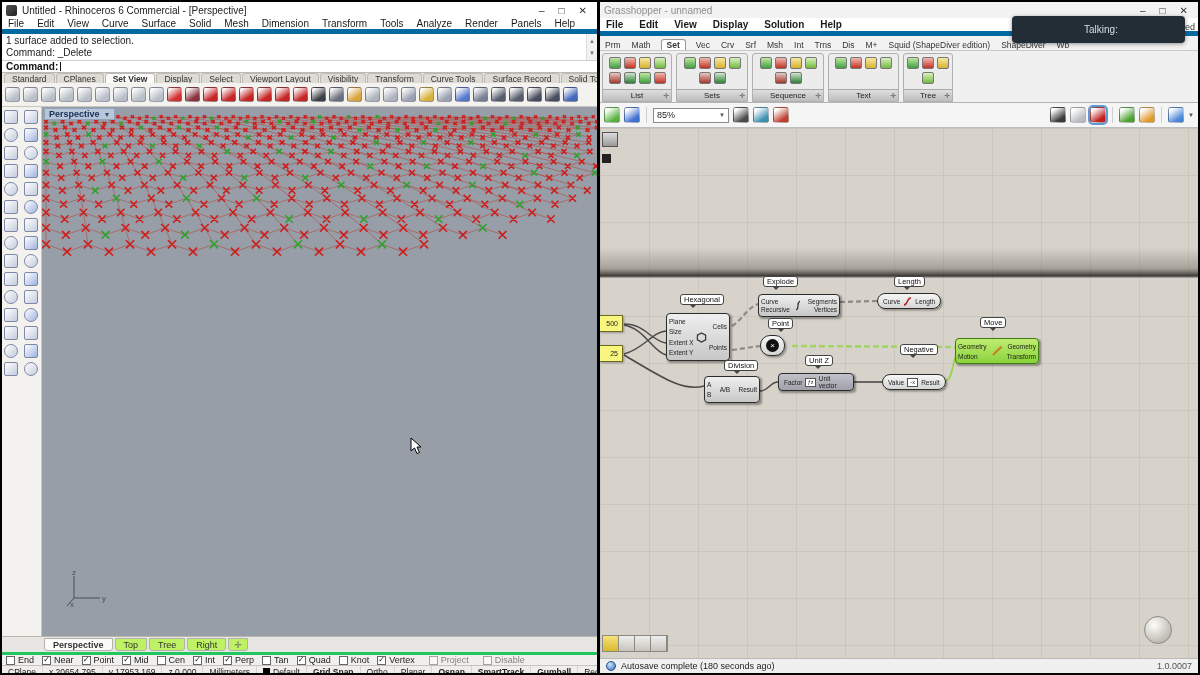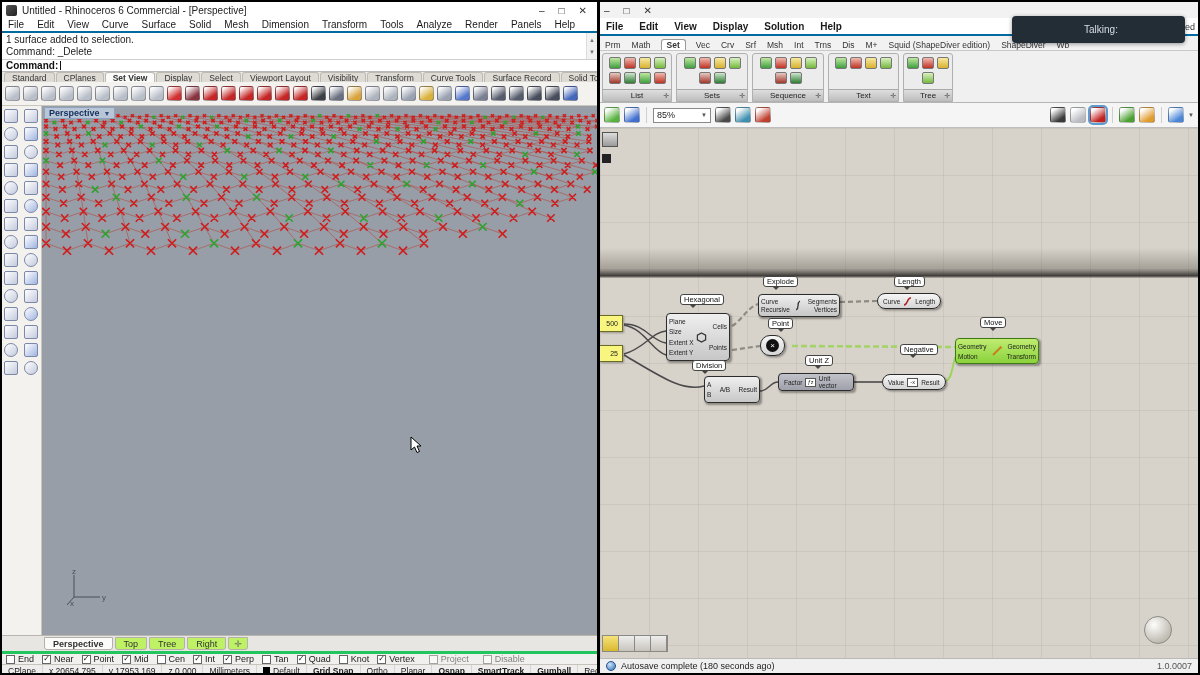--- a/index.html
+++ b/index.html
@@ -8,21 +8,21 @@
   .win { position:absolute; top:2px; height:671px; background:#f0efed; display:flex; flex-direction:column; overflow:hidden; }
   #rhino-win { left:2px; width:596px; border-right:1px solid #000; }
   #gh-win { left:600px; width:598px; }
 
   
   .titlebar { flex:0 0 16px; background:#ffffff; display:flex; align-items:center; font-size:10px; color:#222; padding:0 4px; gap:5px; }
   #gh-win .titlebar { background:#f2f2f2; color:#8f8f8f; }
   .t-title { flex:1 1 auto; white-space:nowrap; overflow:hidden; }
   .winbtns { display:flex; gap:14px; font-size:10px; color:#333; padding-right:6px; }
   .winbtns span { cursor:default; }
-  .menubar { flex:0 0 15px; background:#fff; border-bottom:2px solid #0369a1; display:flex; align-items:center; font-size:10px; color:#1a1a1a; padding:0 6px; gap:13px; }
+  .menubar { flex:0 0 15px; background:#fff; border-bottom:5px solid #0369a1; display:flex; align-items:center; font-size:10px; color:#1a1a1a; padding:0 6px; gap:13px; }
   #gh-win .menubar { flex-basis:18px; gap:16px; font-weight:bold; font-size:10px; }
 
   
   .cmd-history { flex:0 0 25px; background:#fff; border-bottom:1px solid #cfcfcf; font-size:10px; color:#222; padding:1px 4px; position:relative; line-height:12px; }
   .scrollstrip { position:absolute; right:0; top:0; bottom:0; width:11px; background:#f2f2f2; border-left:1px solid #ddd; font-size:6px; color:#777; display:flex; flex-direction:column; justify-content:space-between; align-items:center; padding:1px 0;}
   .cmd-prompt { flex:0 0 11px; background:#fff; border-bottom:1px solid #b9b9b9; font-size:10px; font-weight:bold; color:#111; padding:0 4px; display:flex; align-items:center; }
   .caret { display:inline-block; width:1px; height:9px; background:#111; margin-left:2px; }
 
   
   .rtabs { flex:0 0 10px; background:#e8e6e2; display:flex; align-items:flex-end; font-size:8.5px; color:#333; padding:0 2px; gap:1px; }
@@ -72,21 +72,21 @@
   .pcell { width:12px; height:12px; border:1px solid #777; border-radius:2px; }
   .pcell:nth-child(6n+1){ background:linear-gradient(#bfe8a0,#3f9f3f); }
   .pcell:nth-child(6n+2){ background:linear-gradient(#f2b9b0,#c03325); }
   .pcell:nth-child(6n+3){ background:linear-gradient(#f7e9a0,#d8b12f); }
   .pcell:nth-child(6n+4){ background:linear-gradient(#d9f2c0,#74b93c); }
   .pcell:nth-child(6n+5){ background:linear-gradient(#e6c9c2,#a2372a); }
   .pcell:nth-child(6n){ background:linear-gradient(#cfe6cf,#2e7d32); }
   .plabel { flex:0 0 11px; background:linear-gradient(#dedede,#bdbdbd); border-top:1px solid #a8a8a8; font-size:8px; color:#222; text-align:center; line-height:11px; position:relative; }
   .plabel i { position:absolute; right:2px; top:0; font-style:normal; font-size:7px; color:#555; }
   .ghtoolbar { flex:0 0 25px; background:#f5f5f5; border-bottom:1px solid #bdbdbd; display:flex; align-items:center; padding:0 4px; gap:4px; font-size:9px; }
-  .zoombox { width:58px; height:15px; background:#fff; border:1px solid #8a8a8a; font-size:9px; color:#222; display:flex; align-items:center; padding:0 3px; justify-content:space-between; }
+  .zoombox { width:76px; height:15px; background:#fff; border:1px solid #8a8a8a; font-size:9px; color:#222; display:flex; align-items:center; padding:0 3px; justify-content:space-between; }
   .zoombox .dd { font-size:6px; color:#555; }
   .tool-ico { width:16px; height:16px; border-radius:3px; border:1px solid rgba(80,80,80,.35); background:linear-gradient(145deg,#fff 15%, var(--c,#b7bcc4) 75%); }
   .tool-ico.sel { outline:2px solid #5e9ad2; }
   .sp { width:1px; height:16px; background:#cfcfcf; margin:0 2px; }
   .ghspacer { flex:1 1 auto; }
 
   .ghcanvas { flex:0 0 530px; position:relative; background:#d7d2ca;
     background-image:
       linear-gradient(rgba(110,100,90,.10) 1px, transparent 1px),
       linear-gradient(90deg, rgba(110,100,90,.10) 1px, transparent 1px);
@@ -355,20 +355,21 @@
           <span class="seg bold">Osnap</span>
           <span class="seg bold">SmartTrack</span>
           <span class="seg bold">Gumball</span>
           <span class="seg">Record History</span>
         </span>
     </div>
   </div>
 
   <div class="win" id="gh-win">
     <div class="titlebar">
+      <span class="t-title">Grasshopper - unnamed</span>
       <span class="winbtns">
         <span>–</span>
         <span>□</span>
         <span>✕</span>
       </span>
     </div>
 
     <div class="menubar">
         <span>File</span>
         <span>Edit</span>
@@ -496,21 +497,21 @@
       <div class="slider" style="top:187px;">
           <span>500</span>
         </div>
       <div class="slider" style="top:217px;">
           <span>25</span>
         </div>
 
       <div class="gh-balloon" style="left:80px;top:166px;">Hexagonal</div>
       <div class="gh-balloon" style="left:163px;top:148px;">Explode</div>
       <div class="gh-balloon" style="left:168px;top:190px;">Point</div>
-      <div class="gh-balloon" style="left:92px;top:232px;">Division</div>
+      <div class="gh-balloon" style="left:124px;top:232px;">Division</div>
       <div class="gh-balloon" style="left:205px;top:227px;">Unit Z</div>
       <div class="gh-balloon" style="left:294px;top:148px;">Length</div>
       <div class="gh-balloon" style="left:300px;top:216px;">Negative</div>
       <div class="gh-balloon" style="left:380px;top:189px;">Move</div>
 
       <div class="gh-node" style="left:66px;top:185px;width:64px;height:48px;">
         <div class="col">
           <span>Plane</span>
           <span>Size</span>
           <span>Extent X</span>

